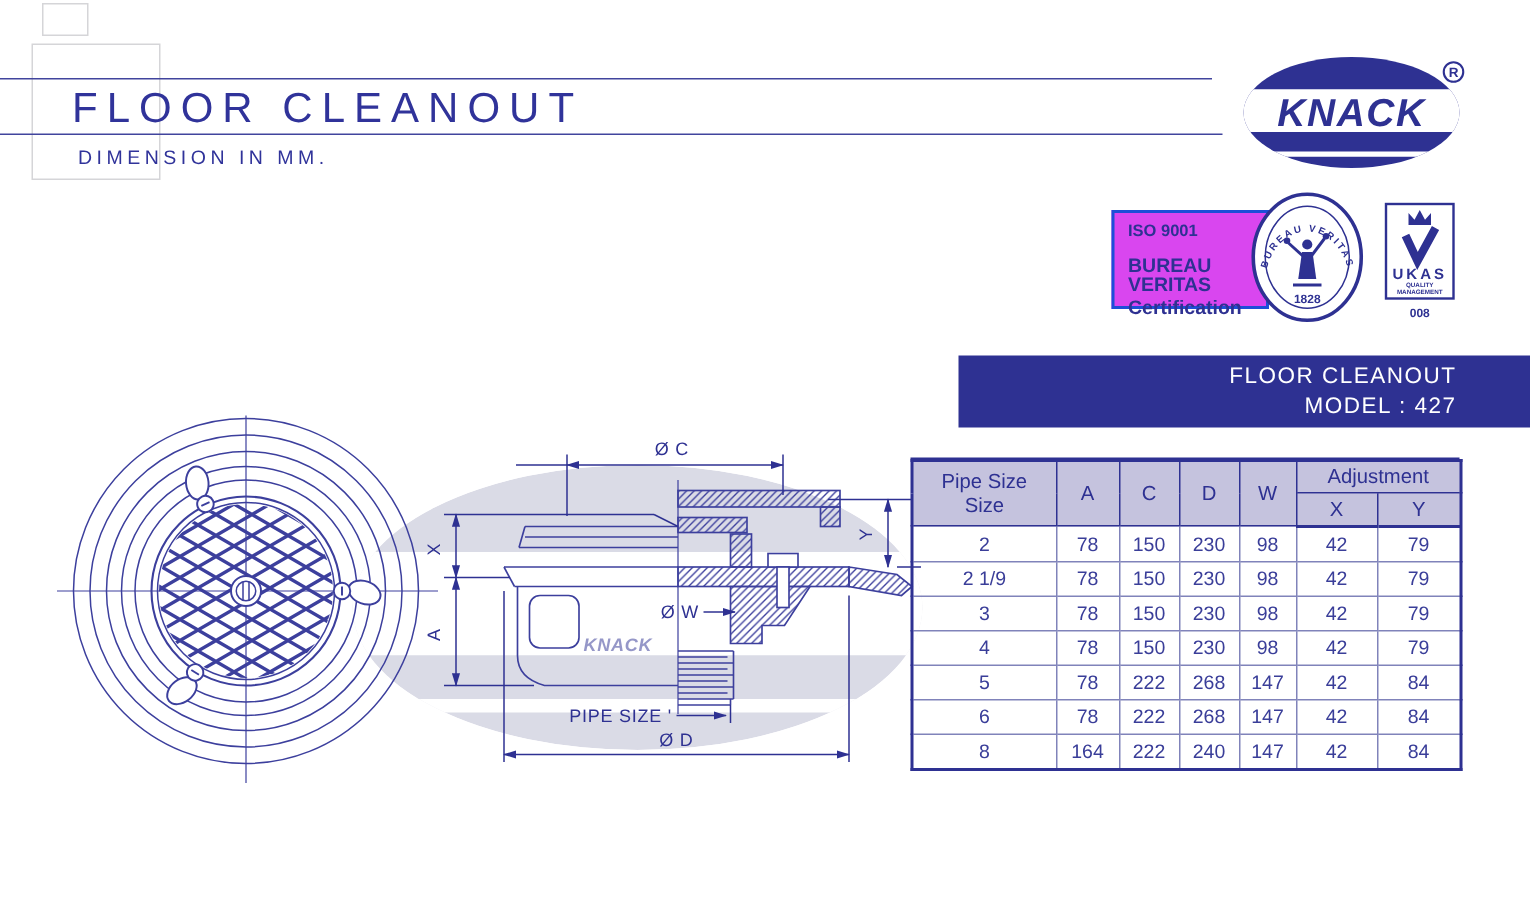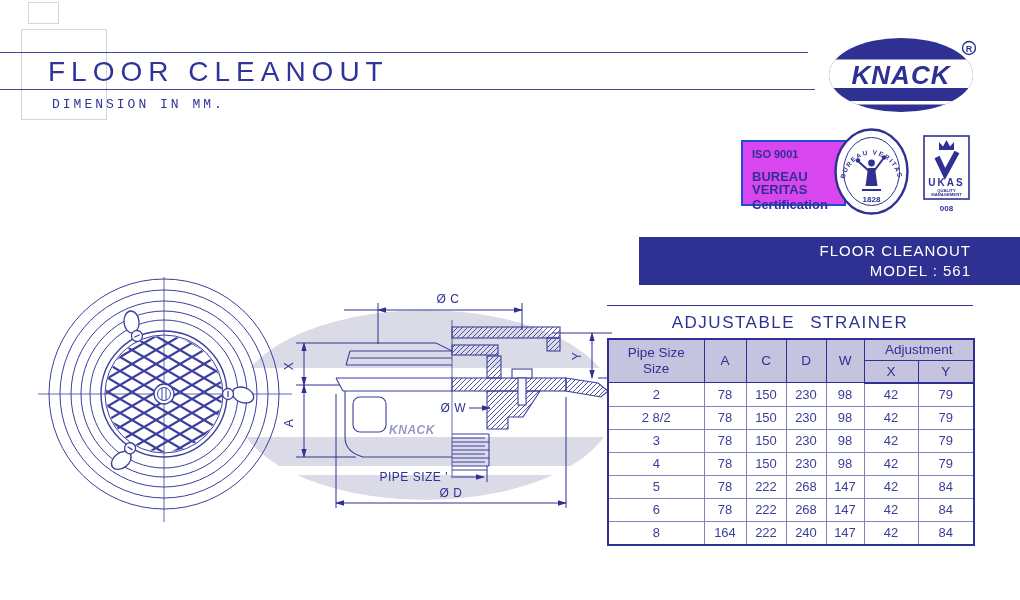--- a/index.html
+++ b/index.html
@@ -7,21 +7,21 @@
         font-family:"Liberation Sans",sans-serif;}
   .abs{position:absolute;}
   
   .deco{border:1px solid #d5d5d8;background:transparent;}
   .sq1{left:28px;top:2px;width:29px;height:20px;}
   .sq2{left:21px;top:29px;width:84px;height:89px;}
   .rule{border-top:1px solid #41449d;height:0;}
   .rule-a{left:0;top:52px;width:808px;}
   .rule-b{left:0;top:89px;width:815px;}
   .page-title{left:48px;top:56px;font-size:28px;letter-spacing:6px;color:#30339a;font-weight:400;}
-  .page-subtitle{left:52px;top:97px;font-size:13px;letter-spacing:3px;color:#30339a;font-weight:400;font-family:Liberation Mono, monospace;}
+  .page-subtitle{left:52px;top:97px;font-size:13px;letter-spacing:3px;color:#30339a;font-weight:400;}
   
   .knack-logo{left:828px;top:34px;width:152px;height:82px;}
   
   .iso-box{left:741px;top:140px;width:92px;height:55px;border:2px solid #1d4ed8;color:#2e3192;
            padding:7px 0 0 9px;line-height:1.05;background:#d946ef;}
   .iso-l1{font-size:11px;font-weight:bold;}
   .iso-l2{font-size:13px;font-weight:bold;margin-top:9px;}
   .iso-l3{font-size:13px;font-weight:bold;margin-top:1px;}
   .bv-seal{left:833px;top:127px;width:77px;height:89px;}
   .ukas{left:922px;top:133px;width:50px;height:86px;}
@@ -242,26 +242,25 @@
     <path d="M17,17 L17,9 L21,13.5 L24.5,7 L28,13.5 L32,9 L32,17 Z" fill="#2e3192"></path>
     <path d="M15,24 L23,41 L35,19" fill="none" stroke="#2e3192" stroke-width="5.5"></path>
     <text x="24.5" y="53" text-anchor="middle" font-size="10" font-weight="bold" fill="#2e3192" letter-spacing="2" font-family="Liberation Sans, sans-serif">UKAS</text>
     <text x="24.5" y="58.5" text-anchor="middle" font-size="4.2" font-weight="bold" fill="#2e3192" font-family="Liberation Sans, sans-serif">QUALITY</text>
     <text x="24.5" y="63" text-anchor="middle" font-size="4.2" font-weight="bold" fill="#2e3192" font-family="Liberation Sans, sans-serif">MANAGEMENT</text>
     <text x="24.5" y="78" text-anchor="middle" font-size="8" font-weight="bold" fill="#2e3192" font-family="Liberation Sans, sans-serif">008</text>
   </svg>
 
   <div class="abs banner layer2">
     <div>FLOOR CLEANOUT</div>
-    <div>MODEL : 561</div>
+    <div>MODEL : 427</div>
   </div>
 
   <div class="abs tbl-wrap layer2">
     <div class="tbl-rule"></div>
-    <div class="tbl-title">ADJUSTABLE STRAINER</div>
     <table class="spec">
       <colgroup>
         <col style="width:96px">
           <col style="width:42px">
           <col style="width:40px">
         <col style="width:40px">
           <col style="width:38px">
           <col style="width:54px">
           <col style="width:56px">
       </colgroup>
@@ -286,21 +285,21 @@
         <tr>
           <td>2</td>
           <td>78</td>
           <td>150</td>
           <td>230</td>
           <td>98</td>
           <td>42</td>
           <td>79</td>
         </tr>
         <tr>
-          <td>2 8/2</td>
+          <td>2 1/9</td>
           <td>78</td>
           <td>150</td>
           <td>230</td>
           <td>98</td>
           <td>42</td>
           <td>79</td>
         </tr>
         <tr>
           <td>3</td>
           <td>78</td>

